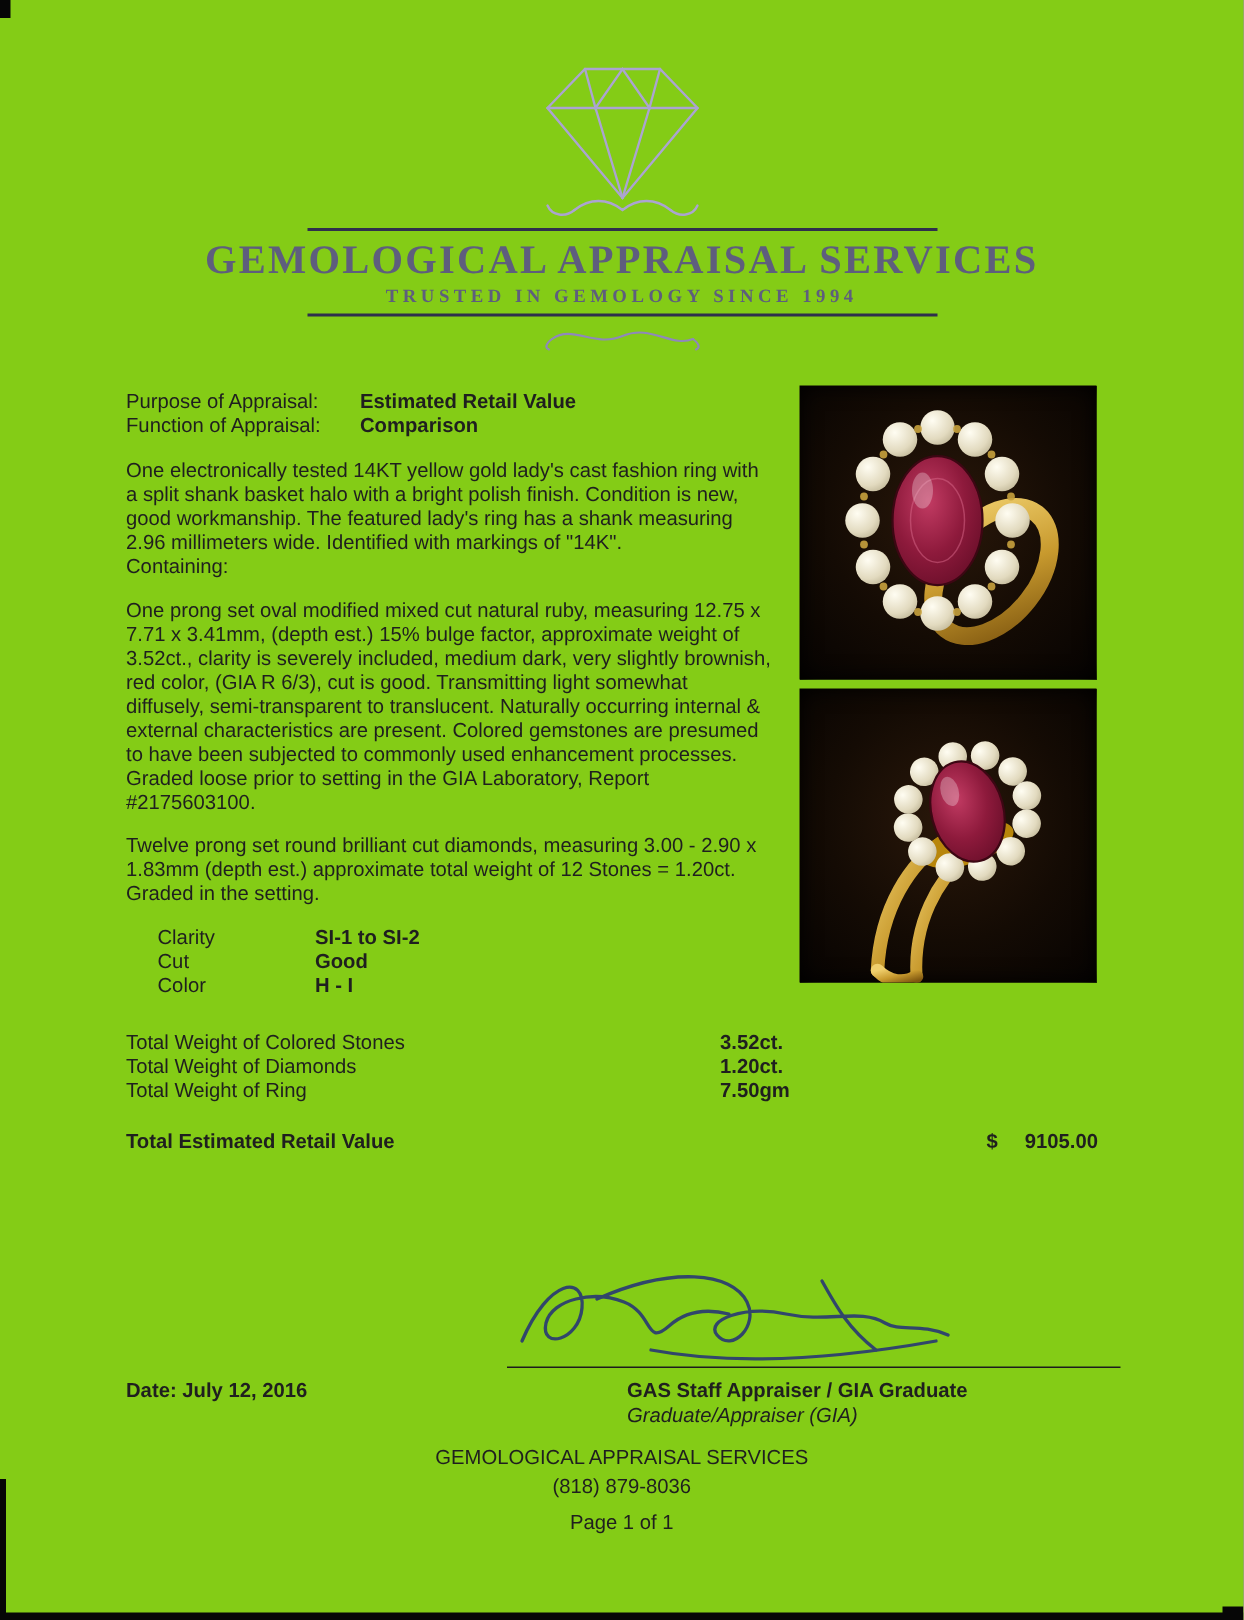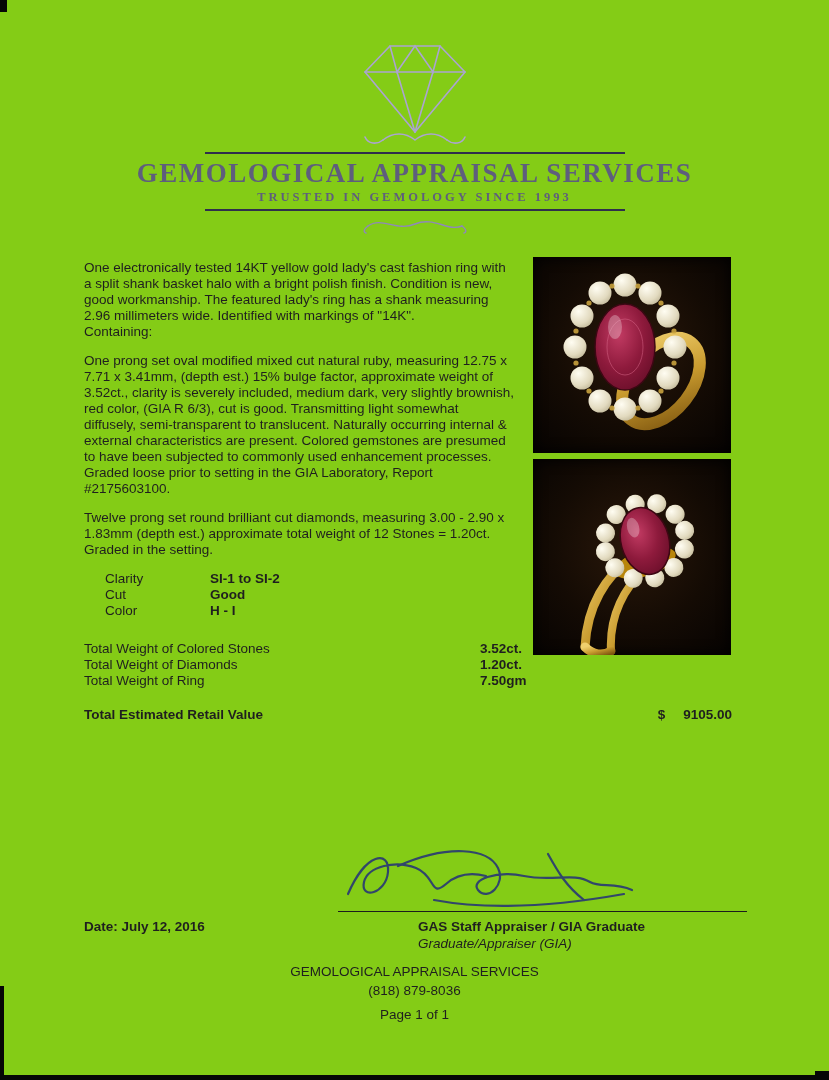--- a/index.html
+++ b/index.html
@@ -105,34 +105,44 @@
           <line x1="67" y1="38" x2="85" y2="98"></line>
           <line x1="103" y1="38" x2="85" y2="98"></line>
           <path d="M53,106 C63,98 75,98 85,106 C95,98 107,98 117,106"></path>
           <path d="M53,106 C47,111 38,110 35,103"></path>
           <path d="M117,106 C123,111 132,110 135,103"></path>
         </g>
       </svg>
     </div>
     <hr class="rule">
     <div class="brand-title">GEMOLOGICAL APPRAISAL SERVICES</div>
-    <div class="brand-sub">TRUSTED IN GEMOLOGY SINCE 1993</div>
+    <div class="brand-sub">TRUSTED IN GEMOLOGY SINCE 1994</div>
     <hr class="rule">
     <div class="ornament-wrap">
       <svg width="110" height="22" viewBox="0 0 110 22">
         <g fill="none" stroke="#8f88bb" stroke-width="1.4" stroke-linecap="round">
           <path d="M8,12 C22,2 36,18 55,10 C74,2 88,18 102,12"></path>
           <path d="M8,12 C4,15 3,18 6,19"></path>
           <path d="M102,12 C106,15 107,18 104,19"></path>
         </g>
       </svg>
     </div>
   </div>
 
   <div class="main">
+    <div class="fields">
+      <div class="field-row">
+        <span class="field-label">Purpose of Appraisal:</span>
+        <span class="field-value">Estimated Retail Value</span>
+      </div>
+      <div class="field-row">
+        <span class="field-label">Function of Appraisal:</span>
+        <span class="field-value">Comparison</span>
+      </div>
+    </div>
 
     <p class="para para-tight">One electronically tested 14KT yellow gold lady's cast fashion ring with a split shank basket halo with a bright polish finish. Condition is new, good workmanship. The featured lady's ring has a shank measuring 2.96 millimeters wide. Identified with markings of "14K".</p>
     <p class="para">Containing:</p>
     <p class="para">One prong set oval modified mixed cut natural ruby, measuring 12.75 x 7.71 x 3.41mm, (depth est.) 15% bulge factor, approximate weight of 3.52ct., clarity is severely included, medium dark, very slightly brownish, red color, (GIA R 6/3), cut is good. Transmitting light somewhat diffusely, semi-transparent to translucent. Naturally occurring internal &amp; external characteristics are present. Colored gemstones are presumed to have been subjected to commonly used enhancement processes. Graded loose prior to setting in the GIA Laboratory, Report #2175603100.</p>
     <p class="para">Twelve prong set round brilliant cut diamonds, measuring 3.00 - 2.90 x 1.83mm (depth est.) approximate total weight of 12 Stones = 1.20ct. Graded in the setting.</p>
 
     <div class="grades">
       <div class="grade-row">
         <span class="grade-label">Clarity</span>
         <span class="grade-value">SI-1 to SI-2</span>

